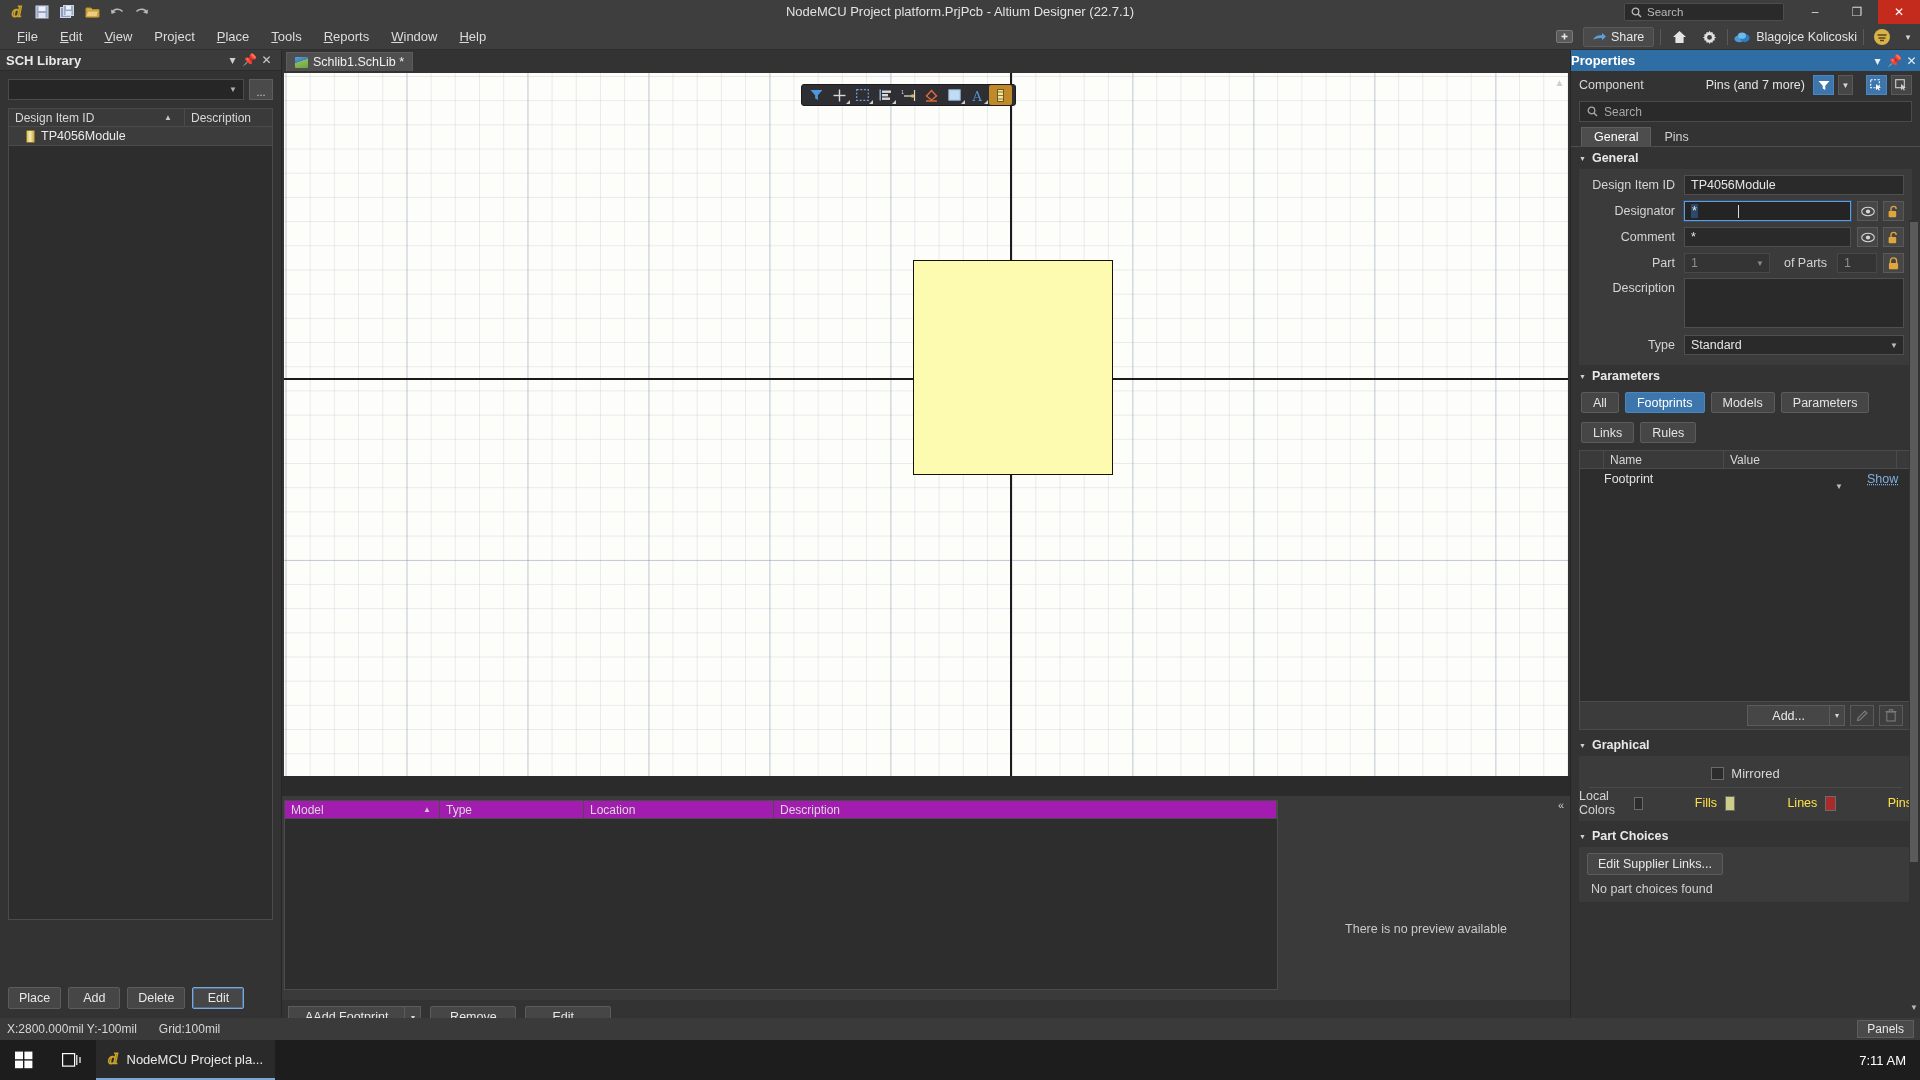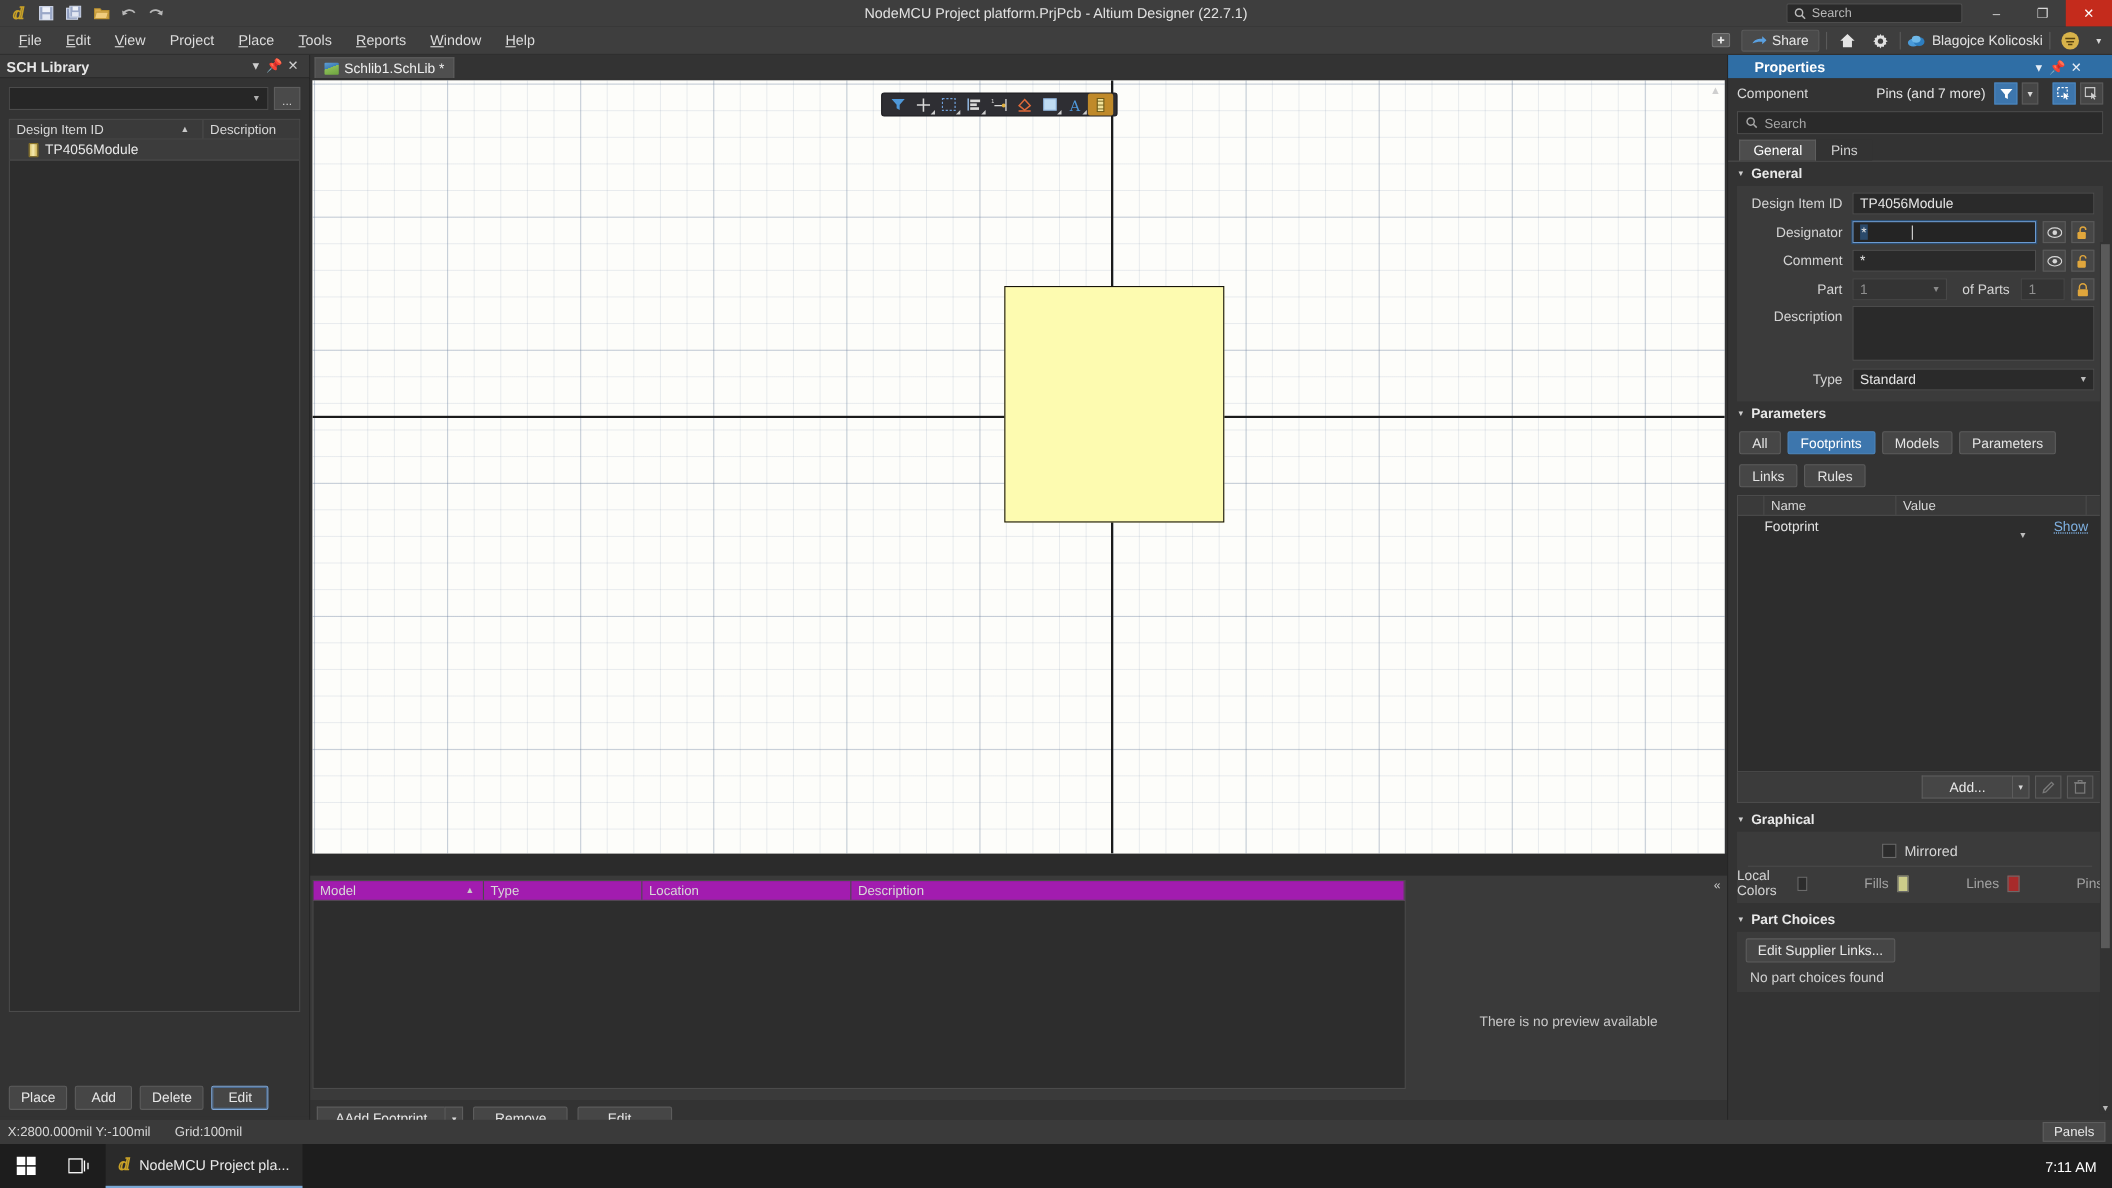--- a/index.html
+++ b/index.html
@@ -238,21 +238,21 @@
     display: flex; align-items: center; justify-content: center; font-size: 8px; color: #d8d8d8;
   }
   .btn.wide { min-width: 86px; }
 
   
   .props {
     position: absolute; top: 50px; right: 0; width: 350px; bottom: 40px;
     background: #333333; border-left: 1px solid #262626;
   }
   .props-title {
-    height: 21px; background: #2f6ea5; display: flex; align-items: center; padding: 0 24px;
+    height: 21px; background: #2f6ea5; display: flex; align-items: center; padding: 0 0;
   }
   .props-title .ttl { font-size: 13px; font-weight: bold; color: #ffffff; flex: 1; }
   .props-title .pt-ico { width: 17px; text-align: center; color: #e7eef6; font-size: 12px; }
   .props-objrow {
     display: flex; align-items: center; height: 28px; padding: 0 8px; gap: 4px;
   }
   .props-objrow .lbl { font-size: 12.5px; color: #d8d8d8; }
   .props-objrow .obj { flex: 1; text-align: right; font-size: 12.5px; color: #e4e4e4; padding-right: 4px; }
   .icobtn {
     width: 21px; height: 20px; border: 1px solid #5a5a5a; background: #464646;
@@ -329,21 +329,21 @@
   }
   .add-split .arrow {
     width: 16px; height: 21px; background: #464646; border: 1px solid #5c5c5c;
     display: flex; align-items: center; justify-content: center; font-size: 8px; color: #d8d8d8;
   }
   .chkline { display: flex; align-items: center; justify-content: center; gap: 7px; height: 24px; }
   .chk { width: 13px; height: 13px; border: 1px solid #6a6a6a; background: #2c2c2c; }
   .graph-sep { height: 1px; background: #4a4a4a; margin: 2px 10px; }
   .colors-row { display: flex; align-items: center; justify-content: center; gap: 8px; height: 26px; }
   .colors-row .lbl { font-size: 12.5px; color: #d4d4d4; margin-right: 2px; }
-  .colors-row .muted { font-size: 12.5px; color: #a3a3a3; margin-left: 44px; }
+  .colors-row .muted { font-size: 12.5px; color: #fde047; margin-left: 44px; }
   .swatch { width: 15px; height: 15px; border: 1px solid #6a6a6a; }
   .pc-body { background: #3b3b3b; margin: 0 8px; padding: 6px 0 6px 0; }
   .pc-body .btn { margin-left: 8px; }
   .pc-note { font-size: 12.5px; color: #d0d0d0; padding: 7px 0 0 12px; }
   .props-scrollbar {
     position: absolute; right: 1px; top: 170px; width: 10px; bottom: 28px; background: #333333;
   }
   .props-scrollbar .thumb {
     position: absolute; left: 1px; top: 2px; width: 8px; height: 640px; background: #5a5a5a;
   }

